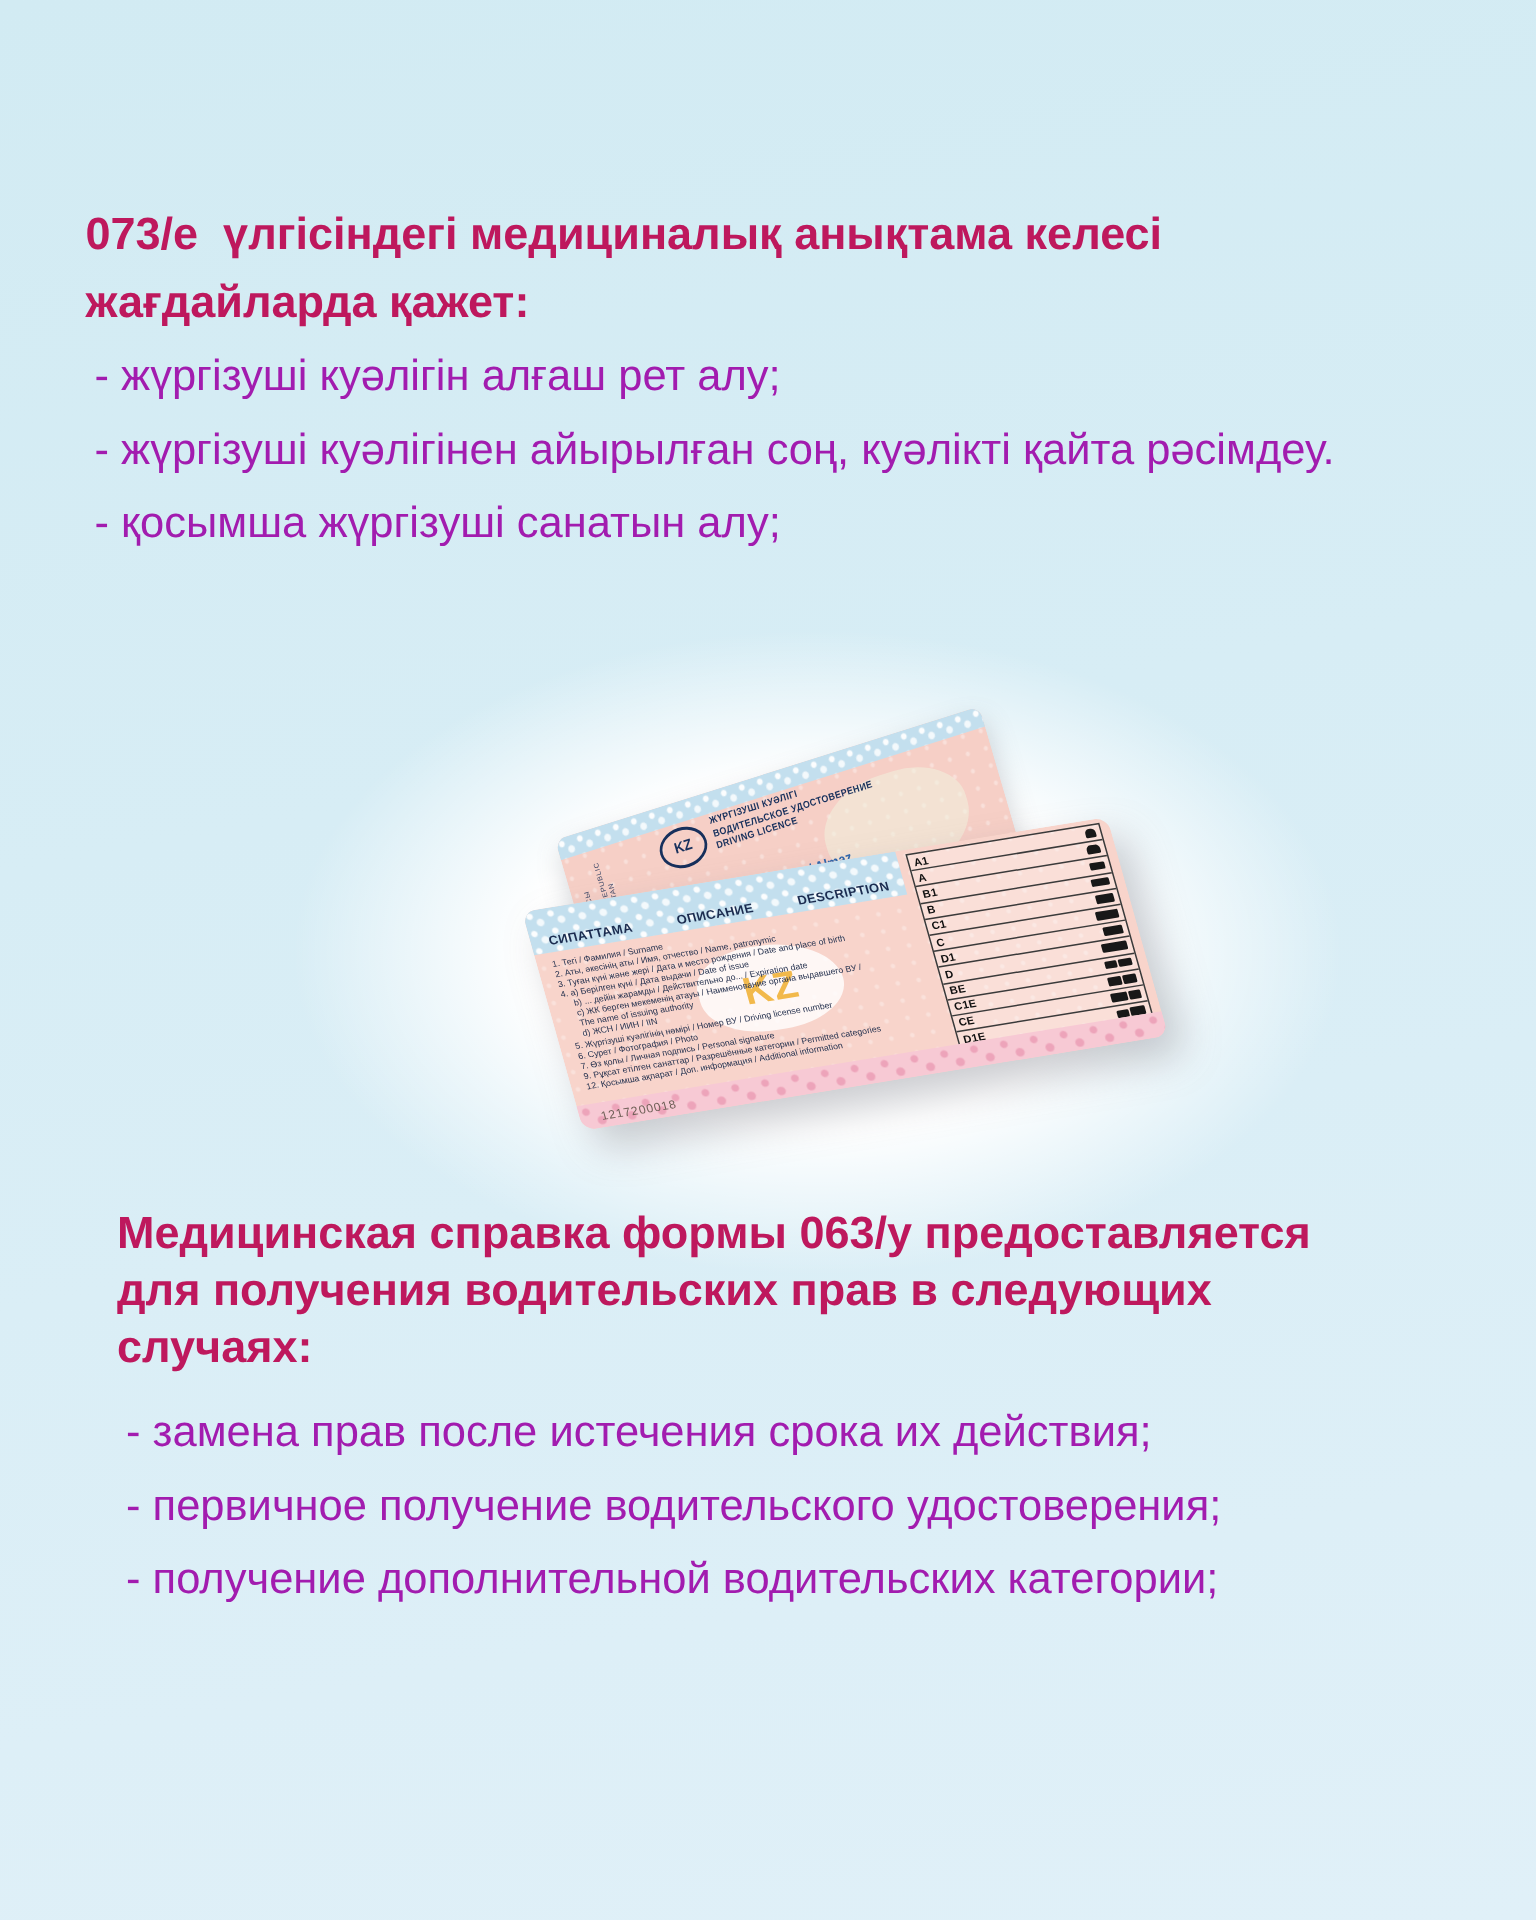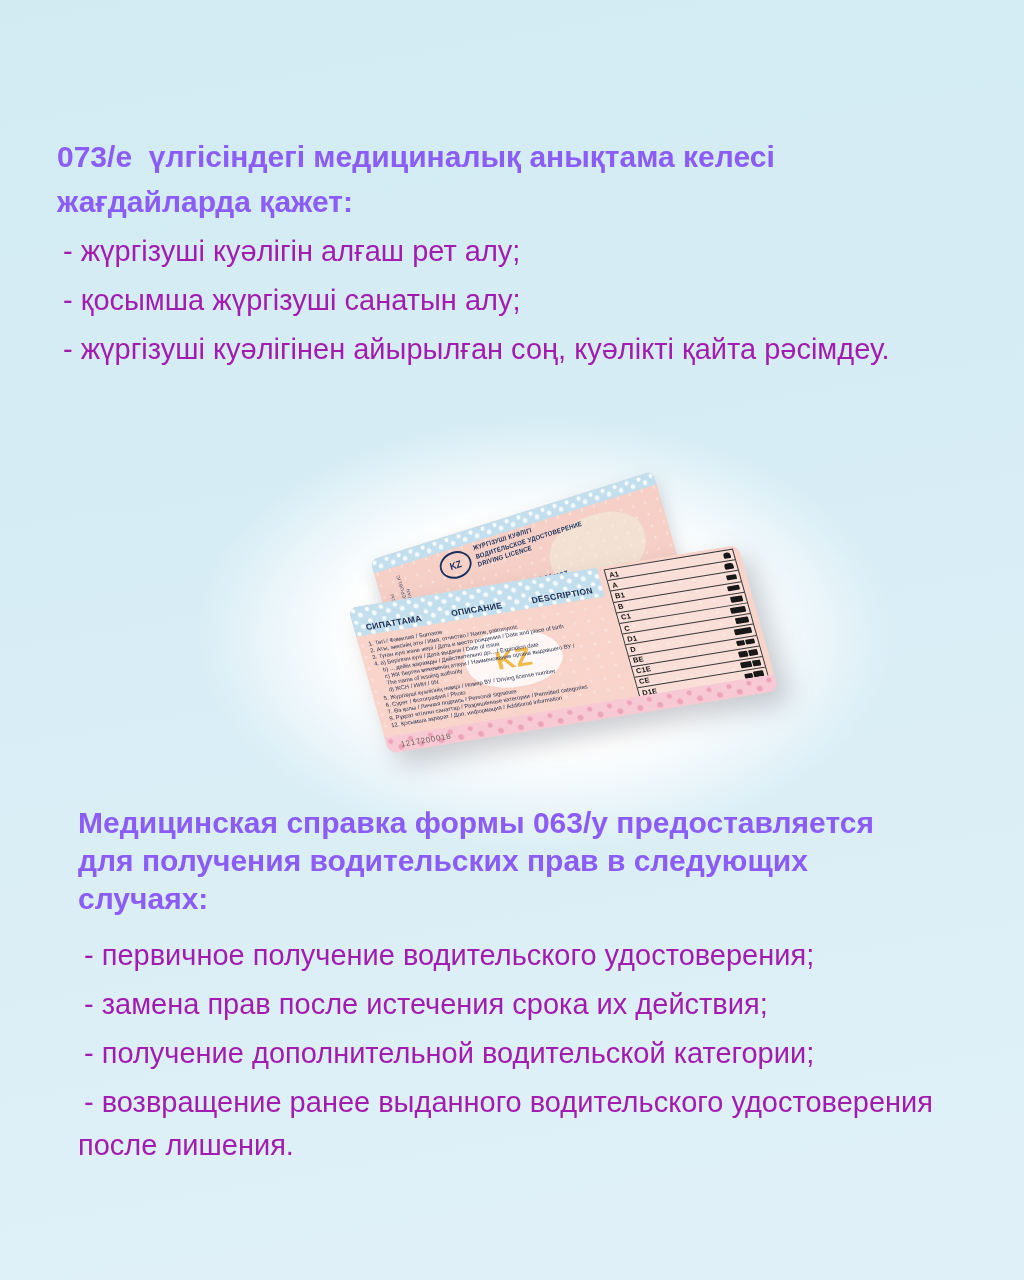--- a/index.html
+++ b/index.html
@@ -3,21 +3,21 @@
 <meta charset="utf-8">
 <style>
   html,body{margin:0;padding:0;}
   body{
     width:1024px;height:1280px;overflow:hidden;position:relative;
     font-family:"Liberation Sans","DejaVu Sans",sans-serif;
     background:linear-gradient(170deg,#d2ebf3 0%,#d7edf5 40%,#e0f0f8 100%);
   }
   .abs{position:absolute;}
   
-  .heading{font-weight:700;color:#8b5cf6;letter-spacing:0;}
+  .heading{font-weight:700;color:#be185d;letter-spacing:0;}
   .kk-heading{left:57px;top:134px;width:872px;font-size:30px;line-height:45px;}
   .ru-heading{left:78px;top:804px;width:852px;font-size:30px;line-height:38px;}
   .blist{color:#a21caf;font-size:29px;line-height:43px;font-weight:400;}
   .kk-list{left:57px;top:230px;width:902px;}
   .ru-list{left:78px;top:934px;width:862px;}
   .blist .item{margin-bottom:6px;text-indent:6px;}
   
   .glow{
     left:195px;top:420px;width:700px;height:430px;border-radius:50%;
     background:radial-gradient(closest-side,#ffffff 0%,#ffffff 55%,rgba(255,255,255,0) 100%);
@@ -85,22 +85,22 @@
   .bc-names{left:86px;top:64px;font-size:9.5px;font-weight:700;color:#2f66ad;line-height:1.55;}
   .bc-map{right:28px;top:24px;width:110px;height:70px;border-radius:50% 45% 55% 50%;
     background:rgba(240,243,222,.55);}
 </style>
 </head>
 <body>
 
 <div class="abs heading kk-heading">073/е&nbsp; үлгісіндегі медициналық анықтама келесі жағдайларда қажет:</div>
 <div class="abs blist kk-list">
   <div class="item">- жүргізуші куәлігін алғаш рет алу;</div>
+  <div class="item">- жүргізуші куәлігінен айырылған соң, куәлікті қайта рәсімдеу.</div>
   <div class="item">- қосымша жүргізуші санатын алу;</div>
-  <div class="item">- жүргізуші куәлігінен айырылған соң, куәлікті қайта рәсімдеу.</div>
 </div>
 
 <div class="abs glow"></div>
 
 <div class="abs card card-back">
   <div class="abs blueband bc-topband"></div>
   <div class="abs bc-sidetext">ҚАЗАҚСТАН РЕСПУБЛИКАСЫ РЕСПУБЛИКА КАЗАХСТАН REPUBLIC OF KAZAKHSTAN</div>
   <div class="abs bc-photo"></div>
   <div class="abs bc-map"></div>
   <div class="abs bc-emblem">KZ</div>
@@ -223,17 +223,16 @@
           <i class="vb tall" style="width:12px"></i>
         </span>
     </div>
   </div>
   <div class="abs fc-bottomband"></div>
   <div class="abs fc-serial">1217200018</div>
 </div>
 
 <div class="abs heading ru-heading">Медицинская справка формы 063/у предоставляется для получения водительских прав в следующих случаях:</div>
 <div class="abs blist ru-list">
+  <div class="item">- замена прав после истечения срока их действия;</div>
   <div class="item">- первичное получение водительского удостоверения;</div>
-  <div class="item">- замена прав после истечения срока их действия;</div>
-  <div class="item">- получение дополнительной водительской категории;</div>
-  <div class="item">- возвращение ранее выданного водительского удостоверения после лишения.</div>
+  <div class="item">- получение дополнительной водительских категории;</div>
 </div>
 
 </body></html>

